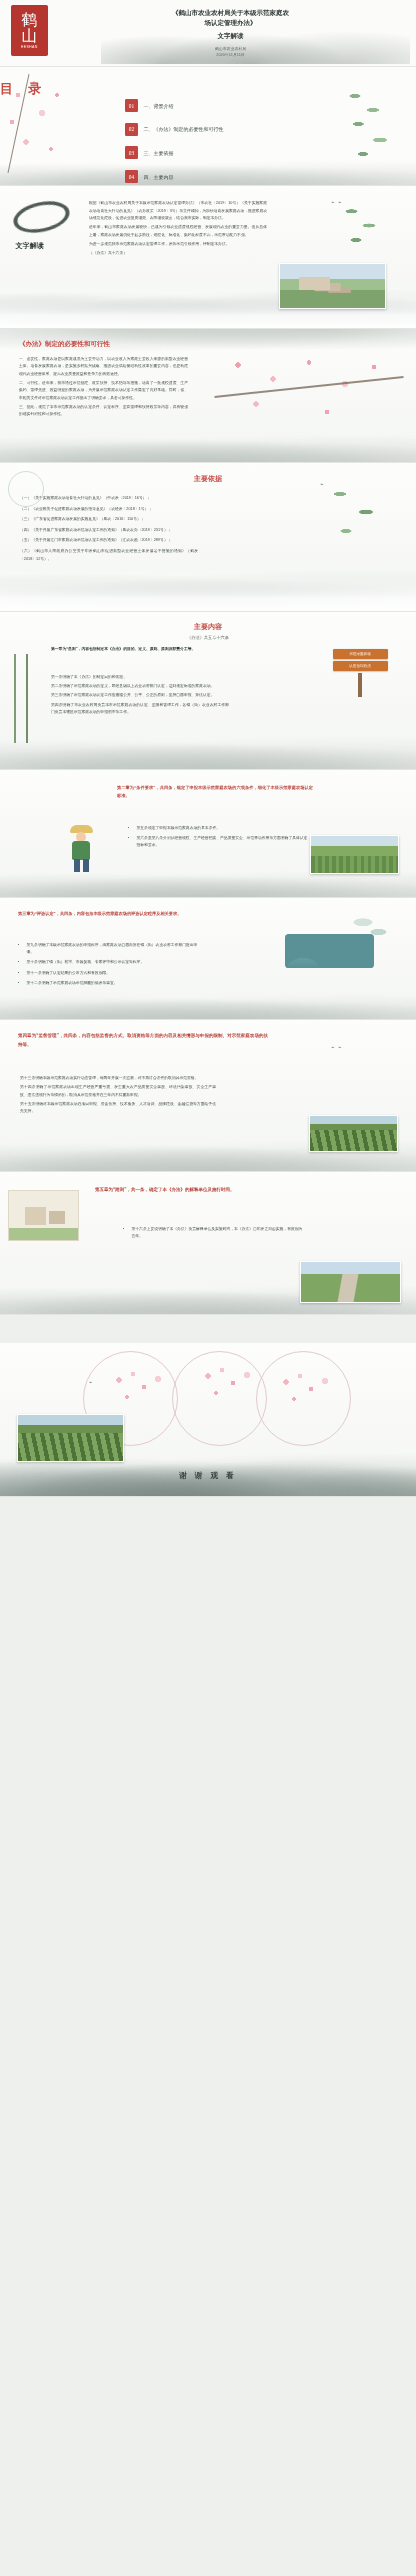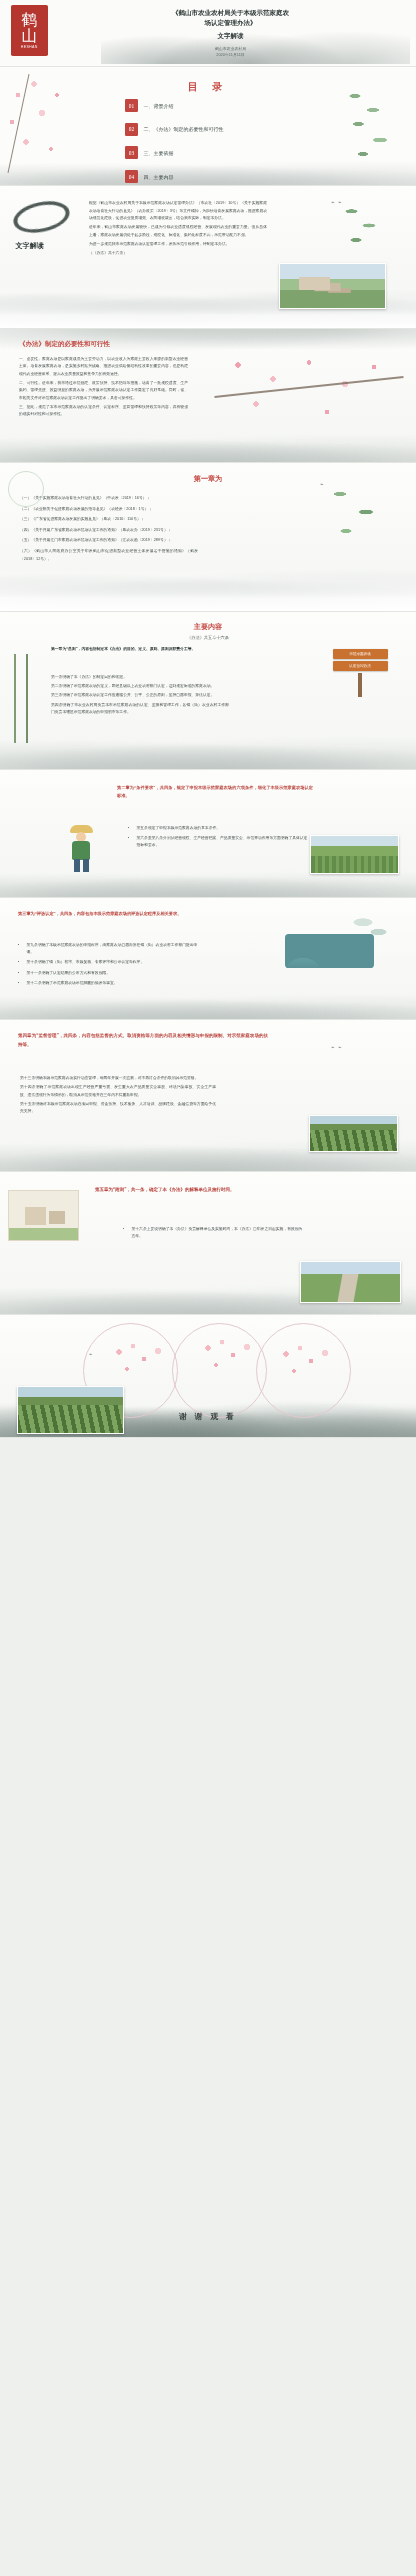--- a/index.html
+++ b/index.html
@@ -73,22 +73,22 @@
     position:absolute; left:101px; top:18px; width:309px; height:46px;
     background:
       radial-gradient(50% 90% at 20% 100%, rgba(110,126,121,.45) 0%, rgba(110,126,121,0) 70%),
       radial-gradient(45% 95% at 48% 100%, rgba(86,101,96,.40) 0%, rgba(86,101,96,0) 70%),
       radial-gradient(55% 100% at 80% 100%, rgba(130,144,139,.40) 0%, rgba(130,144,139,0) 72%);
   }
 
   
   .s2 { height: 119px; background:#fcfcfa; }
   .s2 .toc-title {
-    position:absolute; left:0; right:0; top:13px; text-align:center;
-    font-size:10px; letter-spacing:6px; color:#c64b45; font-weight:bold;
+    position:absolute; left:0; right:0; top:13px; text-align:left;
+    font-size:13px; letter-spacing:6px; color:#c64b45; font-weight:bold;
     font-family:"Liberation Serif", serif;
   }
   .s2 .toc-list { position:absolute; left:125px; top:32px; }
   .s2 .toc-item { display:flex; align-items:center; margin-bottom:10.7px; }
   .s2 .num {
     width:13px; height:13px; background:#c0463f; color:#fff; font-size:5.4px;
     display:flex; align-items:center; justify-content:center; margin-right:5.4px;
     border-radius:1.2px; font-family:"Liberation Serif", serif;
   }
   .s2 .toc-text { font-size:5px; color:#3c4a47; }
@@ -194,21 +194,21 @@
   .s6 { height: 158px; padding-left: 24px; }
   
   .s7 { height: 128px; }
   
   .s8 { height: 122px; }
   
   .s9 { height: 152px; }
   
   .s10 { height: 143px; }
   
-  .s11 { height: 123px; }
+  .s11 { height: 154px; margin-top: 28px; }
   .signpost {
     position:absolute; width:55px;
   }
   .signpost .plank {
     background:#c9712f; color:#fff; font-size:3.6px; padding:3px 2.4px;
     text-align:center; border-radius:1.2px; margin-bottom:1.8px;
     box-shadow:0 0.6px 1.2px rgba(0,0,0,.2);
   }
   .signpost .pole {
     width:3.6px; height:24px; background:#8d6a4a; margin:0 auto;
@@ -352,21 +352,21 @@
           radial-gradient(4.8px 4.8px at 143px 37px,#f6c8d0 0 60%,rgba(246,200,208,0) 70%),
           radial-gradient(3.6px 3.6px at 172px 20px,#ef9fae 0 60%,rgba(239,159,174,0) 70%),
           radial-gradient(4.2px 4.2px at 54px 57px,#f4b9c3 0 60%,rgba(244,185,195,0) 70%),
           radial-gradient(3.6px 3.6px at 125px 65px,#eda3b1 0 60%,rgba(237,163,177,0) 70%);"></div>
     <div style="position:absolute; right:12px; top:57px; width:190px; height:1.8px; background:#6b584a; transform:rotate(-6deg); opacity:.7;"></div>
   </section>
 
   <section class="slide s5">
     <div class="mtn"></div>
     <div class="mist" style="bottom:0"></div>
-    <div class="sec-title-red" style="top:10.7px;">第一章为</div>
+    <div class="sec-title-red" style="top:10.7px;">主要依据</div>
     <div class="body-txt" style="left:20px; top:31px; width:178px; line-height:2.3;">
       <p>（一）《关于实施家庭农场培育壮大行动的意见》（中农发〔2019〕16号）；</p>
       <p>（二）《农业部关于促进家庭农场发展的指导意见》（农经发〔2018〕1号）；</p>
       <p>（三）《广东省促进家庭农场发展的实施意见》（粤农〔2016〕110号）；</p>
       <p>（四）《关于开展广东省家庭农场示范场认定工作的通知》（粤农农办〔2019〕231号）；</p>
       <p>（五）《关于开展江门市家庭农场示范场认定工作的通知》（江农农函〔2019〕289号）；</p>
       <p>（六）《鹤山市人民政府办公室关于印发鹤山市促进新型农业经营主体发展若干措施的通知》（鹤发〔2018〕12号）。</p>
     </div>
     <div style="position:absolute; left:8.3px; top:8.3px; width:36px; height:36px; border-radius:50%; border:1.2px solid #cfe0cf;"></div>
     <div class="birds" style="right:89px; top:18px;">⌁</div>

